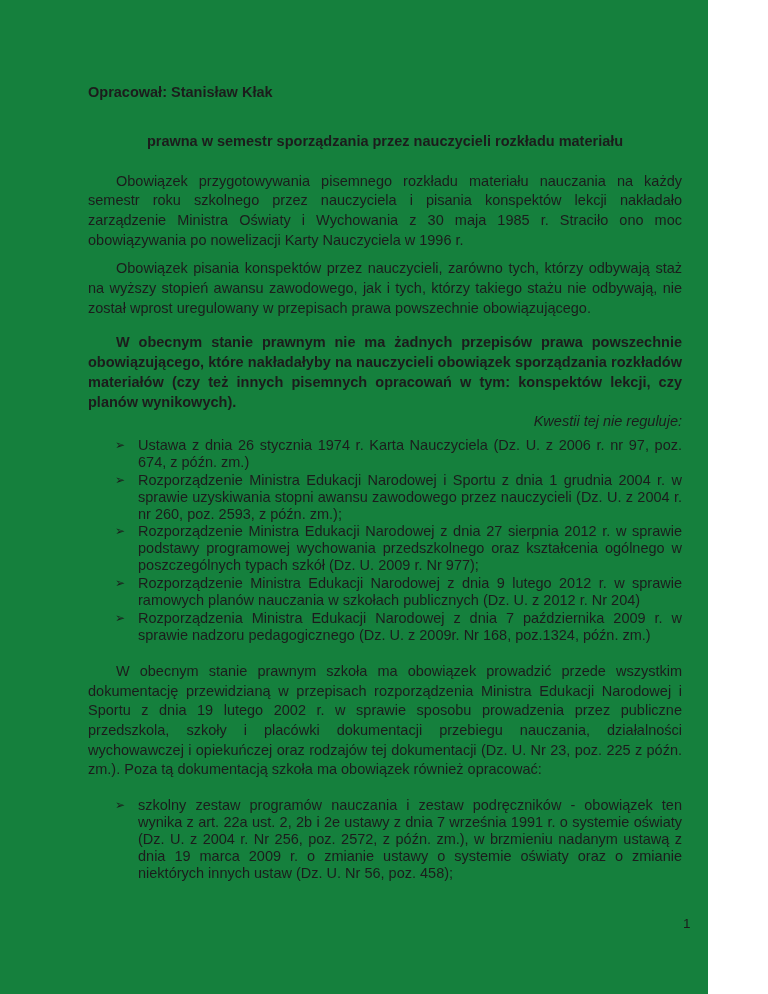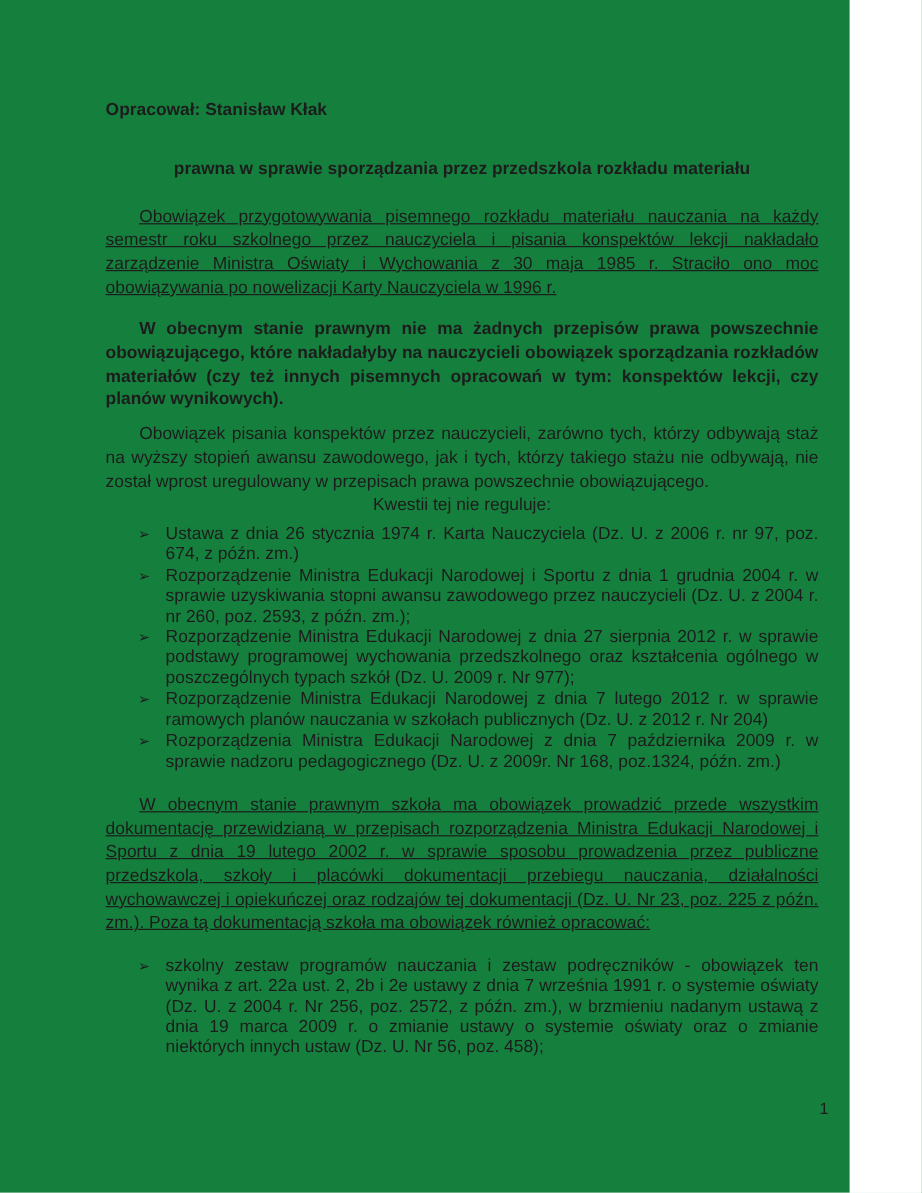--- a/index.html
+++ b/index.html
@@ -28,93 +28,94 @@
     font-weight: bold;
     text-align: center;
     margin-top: 29px;
     line-height: 21.5px;
   }
   .para {
     text-align: justify;
     line-height: 19.7px;
     text-indent: 28px;
   }
-  .p1 { margin-top: 19px; text-decoration: underline; }
+  .p1 { margin-top: 19px; }
   .p2 { margin-top: 15px; font-weight: bold; }
   .p3 { margin-top: 9px; }
   .list-intro {
     line-height: 19.7px;
-    text-align: center;
+    text-align: right;
+    font-style: italic;
   }
   .blist { margin-top: 5px; }
   .bullet {
     display: flex;
     line-height: 16.9px;
     margin-bottom: 1px;
   }
   .bullet .marker {
     flex: 0 0 auto;
     width: 23px;
     margin-left: 27px;
     font-size: 12px;
     line-height: 16.9px;
     font-family: "DejaVu Sans", sans-serif;
     color: #1c1c1c;
   }
   .bullet .btext {
     flex: 1 1 auto;
     text-align: justify;
   }
-  .p4 { margin-top: 18px; text-decoration: underline; }
+  .p4 { margin-top: 18px; }
   .blist2 { margin-top: 17px; }
   .page-num {
     position: absolute;
     left: 683px;
     top: 916px;
     font-size: 13.5px;
     line-height: 16px;
     color: #1c1c1c;
   }
 </style>
 </head>
 <body>
 
 <div class="page">
   <div class="content">
 
     <p class="author">Opracował: Stanisław Kłak</p>
 
     <div class="doc-title">
-      <div>prawna w sprawie sporządzania przez przedszkola rozkładu materiału</div>
+      <div>prawna w semestr sporządzania przez nauczycieli rozkładu materiału</div>
     </div>
 
     <p class="para p1">Obowiązek przygotowywania pisemnego rozkładu materiału nauczania na każdy semestr roku szkolnego przez nauczyciela i pisania konspektów lekcji nakładało zarządzenie Ministra Oświaty i Wychowania z 30 maja 1985 r. Straciło ono moc obowiązywania po nowelizacji Karty Nauczyciela w 1996 r.</p>
 
+    <p class="para p3">Obowiązek pisania konspektów przez nauczycieli, zarówno tych, którzy odbywają staż na wyższy stopień awansu zawodowego, jak i tych, którzy takiego stażu nie odbywają, nie został wprost uregulowany w przepisach prawa powszechnie obowiązującego.</p>
+
     <p class="para p2">W obecnym stanie prawnym nie ma żadnych przepisów prawa powszechnie obowiązującego, które nakładałyby na nauczycieli obowiązek sporządzania rozkładów materiałów (czy też innych pisemnych opracowań w tym: konspektów lekcji, czy planów wynikowych).</p>
-
-    <p class="para p3">Obowiązek pisania konspektów przez nauczycieli, zarówno tych, którzy odbywają staż na wyższy stopień awansu zawodowego, jak i tych, którzy takiego stażu nie odbywają, nie został wprost uregulowany w przepisach prawa powszechnie obowiązującego.</p>
 
     <p class="list-intro">Kwestii tej nie reguluje:</p>
 
     <div class="blist">
       <div class="bullet">
         <span class="marker">➢</span>
         <span class="btext">Ustawa z dnia 26 stycznia 1974 r. Karta Nauczyciela (Dz. U. z 2006 r. nr 97, poz. 674, z późn. zm.)</span>
       </div>
       <div class="bullet">
         <span class="marker">➢</span>
         <span class="btext">Rozporządzenie Ministra Edukacji Narodowej i Sportu z dnia 1 grudnia 2004 r. w sprawie uzyskiwania stopni awansu zawodowego przez nauczycieli (Dz. U. z 2004 r. nr 260, poz. 2593, z późn. zm.);</span>
       </div>
       <div class="bullet">
         <span class="marker">➢</span>
         <span class="btext">Rozporządzenie Ministra Edukacji Narodowej z dnia 27 sierpnia 2012 r. w sprawie podstawy programowej wychowania przedszkolnego oraz kształcenia ogólnego w poszczególnych typach szkół (Dz. U. 2009 r. Nr 977);</span>
       </div>
       <div class="bullet">
         <span class="marker">➢</span>
-        <span class="btext">Rozporządzenie Ministra Edukacji Narodowej z dnia 7 lutego 2012 r. w sprawie ramowych planów nauczania w szkołach publicznych (Dz. U. z 2012 r. Nr 204)</span>
+        <span class="btext">Rozporządzenie Ministra Edukacji Narodowej z dnia 9 lutego 2012 r. w sprawie ramowych planów nauczania w szkołach publicznych (Dz. U. z 2012 r. Nr 204)</span>
       </div>
       <div class="bullet">
         <span class="marker">➢</span>
         <span class="btext">Rozporządzenia Ministra Edukacji Narodowej z dnia 7 października 2009 r. w sprawie nadzoru pedagogicznego (Dz. U. z 2009r. Nr 168, poz.1324, późn. zm.)</span>
       </div>
     </div>
 
     <p class="para p4">W obecnym stanie prawnym szkoła ma obowiązek prowadzić przede wszystkim dokumentację przewidzianą w przepisach rozporządzenia Ministra Edukacji Narodowej i Sportu z dnia 19 lutego 2002 r. w sprawie sposobu prowadzenia przez publiczne przedszkola, szkoły i placówki dokumentacji przebiegu nauczania, działalności wychowawczej i opiekuńczej oraz rodzajów tej dokumentacji (Dz. U. Nr 23, poz. 225 z późn. zm.). Poza tą dokumentacją szkoła ma obowiązek również opracować:</p>
 
     <div class="blist blist2">

